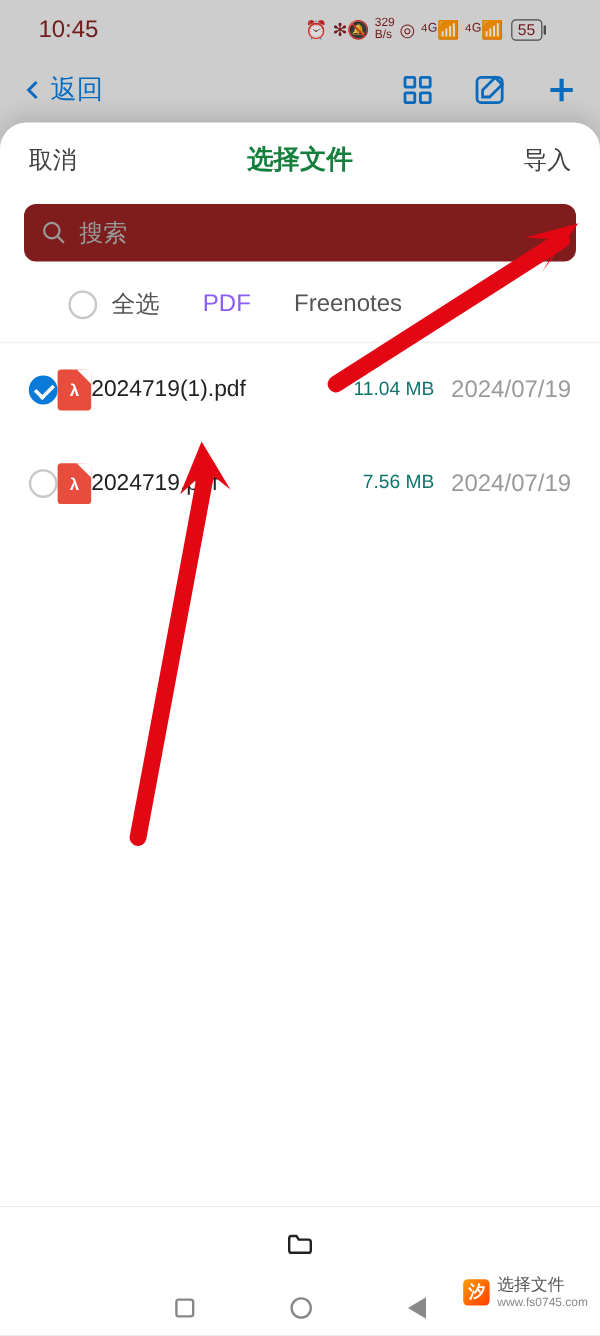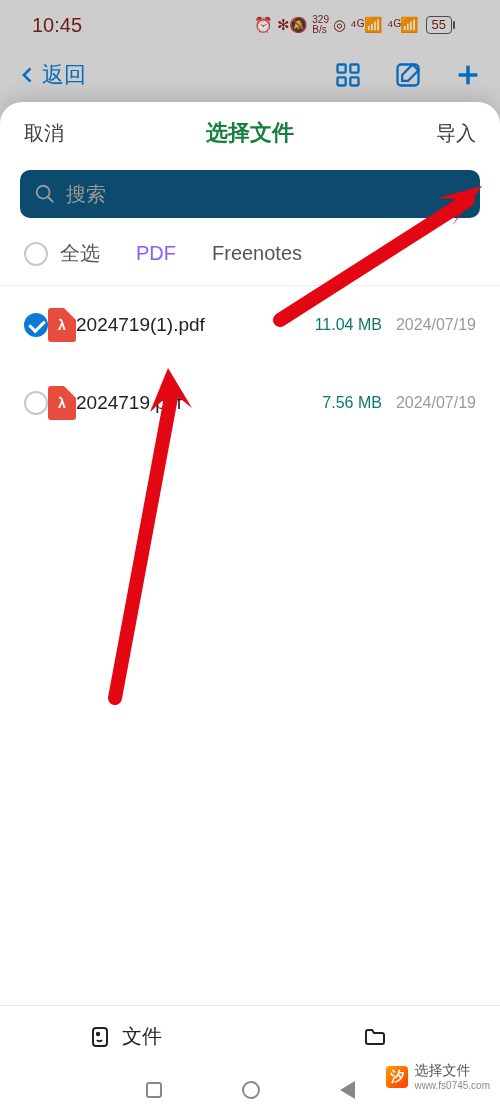--- a/index.html
+++ b/index.html
@@ -20,41 +20,41 @@
     .nav-icons svg { width: 28px; height: 28px; }
 
     
     .sheet { position: absolute; top: 102px; left: 0; right: 0; bottom: 0; background: #fff; border-top-left-radius: 22px; border-top-right-radius: 22px; box-shadow: 0 -4px 20px rgba(0,0,0,0.15); display: flex; flex-direction: column; }
 
     .sheet-header { height: 62px; display: flex; align-items: center; justify-content: space-between; padding: 0 24px; }
     .sheet-header .title { font-size: 22px; font-weight: 600; color: #15803d; }
     .sheet-header .cancel, .sheet-header .import { font-size: 20px; color: #404040; }
 
     .search-wrap { padding: 6px 20px 14px; }
-    .search-box { background: #0c4a6e; border-radius: 10px; height: 48px; display: flex; align-items: center; padding: 0 14px; gap: 10px; color: #9a9a9a; font-size: 20px; }
+    .search-box { background: #7f1d1d; border-radius: 10px; height: 48px; display: flex; align-items: center; padding: 0 14px; gap: 10px; color: #9a9a9a; font-size: 20px; }
     .search-box svg { width: 22px; height: 22px; stroke: #9a9a9a; }
 
-    .tab-row { display: flex; align-items: center; padding: 8px 24px 18px; gap: 36px; font-size: 20px; color: #555; }
+    .tab-row { display: flex; align-items: center; padding: 8px 24px 18px; gap: 36px; font-size: 20px; color: #555; margin-left: 33px; }
     .select-all { display: flex; align-items: center; gap: 12px; }
     .chk { width: 24px; height: 24px; border: 2px solid #c8c8c8; border-radius: 50%; flex-shrink: 0; }
     .chk.on { background: #0a7ad8; border-color: #0a7ad8; position: relative; }
     .chk.on:after { content:""; position:absolute; left:6px; top:2px; width:7px; height:12px; border:solid #fff; border-width:0 3px 3px 0; transform: rotate(45deg); }
     .tab { }
     .tab.active { color: #8b5cf6; }
 
     .divider { height: 1px; background: #eee; }
 
     .file-list { flex: 1; }
     .file-row { display: flex; align-items: center; padding: 22px 24px; }
     .pdf-ico { width: 28px; height: 34px; background: #e74c3c; border-radius: 3px; position: relative; flex-shrink:0; }
     .pdf-ico:before{ content:""; position:absolute; top:0; right:0; border-width:6px; border-style:solid; border-color:#fff #fff transparent transparent;}
     .pdf-ico:after{ content:"λ"; position:absolute; inset:0; display:flex; align-items:center; justify-content:center; color:#fff; font-size:14px; font-weight:bold;}
     .fname { flex: 1; font-size: 19px; color: #222; white-space: nowrap; overflow: hidden; text-overflow: ellipsis; }
     .fsize { font-size: 16px; color: #0f766e; min-width:78px; text-align:right; }
-    .fdate { font-size: 16px; color: #9a9a9a; margin-left: 14px; }
+    .fdate { font-size: 20px; color: #9a9a9a; margin-left: 14px; }
 
     .bottom-bar { position: absolute; bottom: 46px; left: 0; right: 0; height: 62px; border-top: 1px solid #eaeaea; background:#fff; display: flex; }
     .bottom-btn { flex: 1; display: flex; align-items: center; justify-content: center; gap: 10px; font-size: 20px; color: #222; }
     .bottom-btn svg { width: 24px; height: 24px; }
 
     .sys-nav { position: absolute; bottom: 0; left: 0; right: 0; height: 46px; display: flex; align-items: center; justify-content: center; gap: 80px; }
     .sys-nav .sq { width: 16px; height: 16px; border: 2px solid #888; border-radius: 3px; }
     .sys-nav .ci { width: 18px; height: 18px; border: 2px solid #888; border-radius: 50%; }
     .sys-nav .tr { width: 0; height: 0; border-top: 9px solid transparent; border-bottom: 9px solid transparent; border-right: 15px solid #888; }
 
@@ -145,28 +145,20 @@
       <span class="pdf-ico"></span>
       <span class="fname">2024719.pdf</span>
       <span class="fsize">7.56 MB</span>
       <span class="fdate">2024/07/19</span>
     </div>
   </div>
 
   <div class="bottom-bar">
     <div class="bottom-btn">
       <svg viewBox="0 0 24 24" fill="none" stroke="#222" stroke-width="2">
-          <rect x="5" y="3" width="14" height="18" rx="3"></rect>
-          <circle cx="10" cy="9" r="1.2" fill="#222"></circle>
-          <path d="M9 15c1 1.5 4 1.5 5 0"></path>
-        </svg>
-      <span>文件</span>
-    </div>
-    <div class="bottom-btn">
-      <svg viewBox="0 0 24 24" fill="none" stroke="#222" stroke-width="2">
           <path d="M3 7a2 2 0 012-2h4l2 3h8a2 2 0 012 2v7a2 2 0 01-2 2H5a2 2 0 01-2-2z"></path>
         </svg>
     </div>
   </div>
 
   <div class="sys-nav">
     <span class="sq"></span>
     <span class="ci"></span>
     <span class="tr"></span>
   </div>

